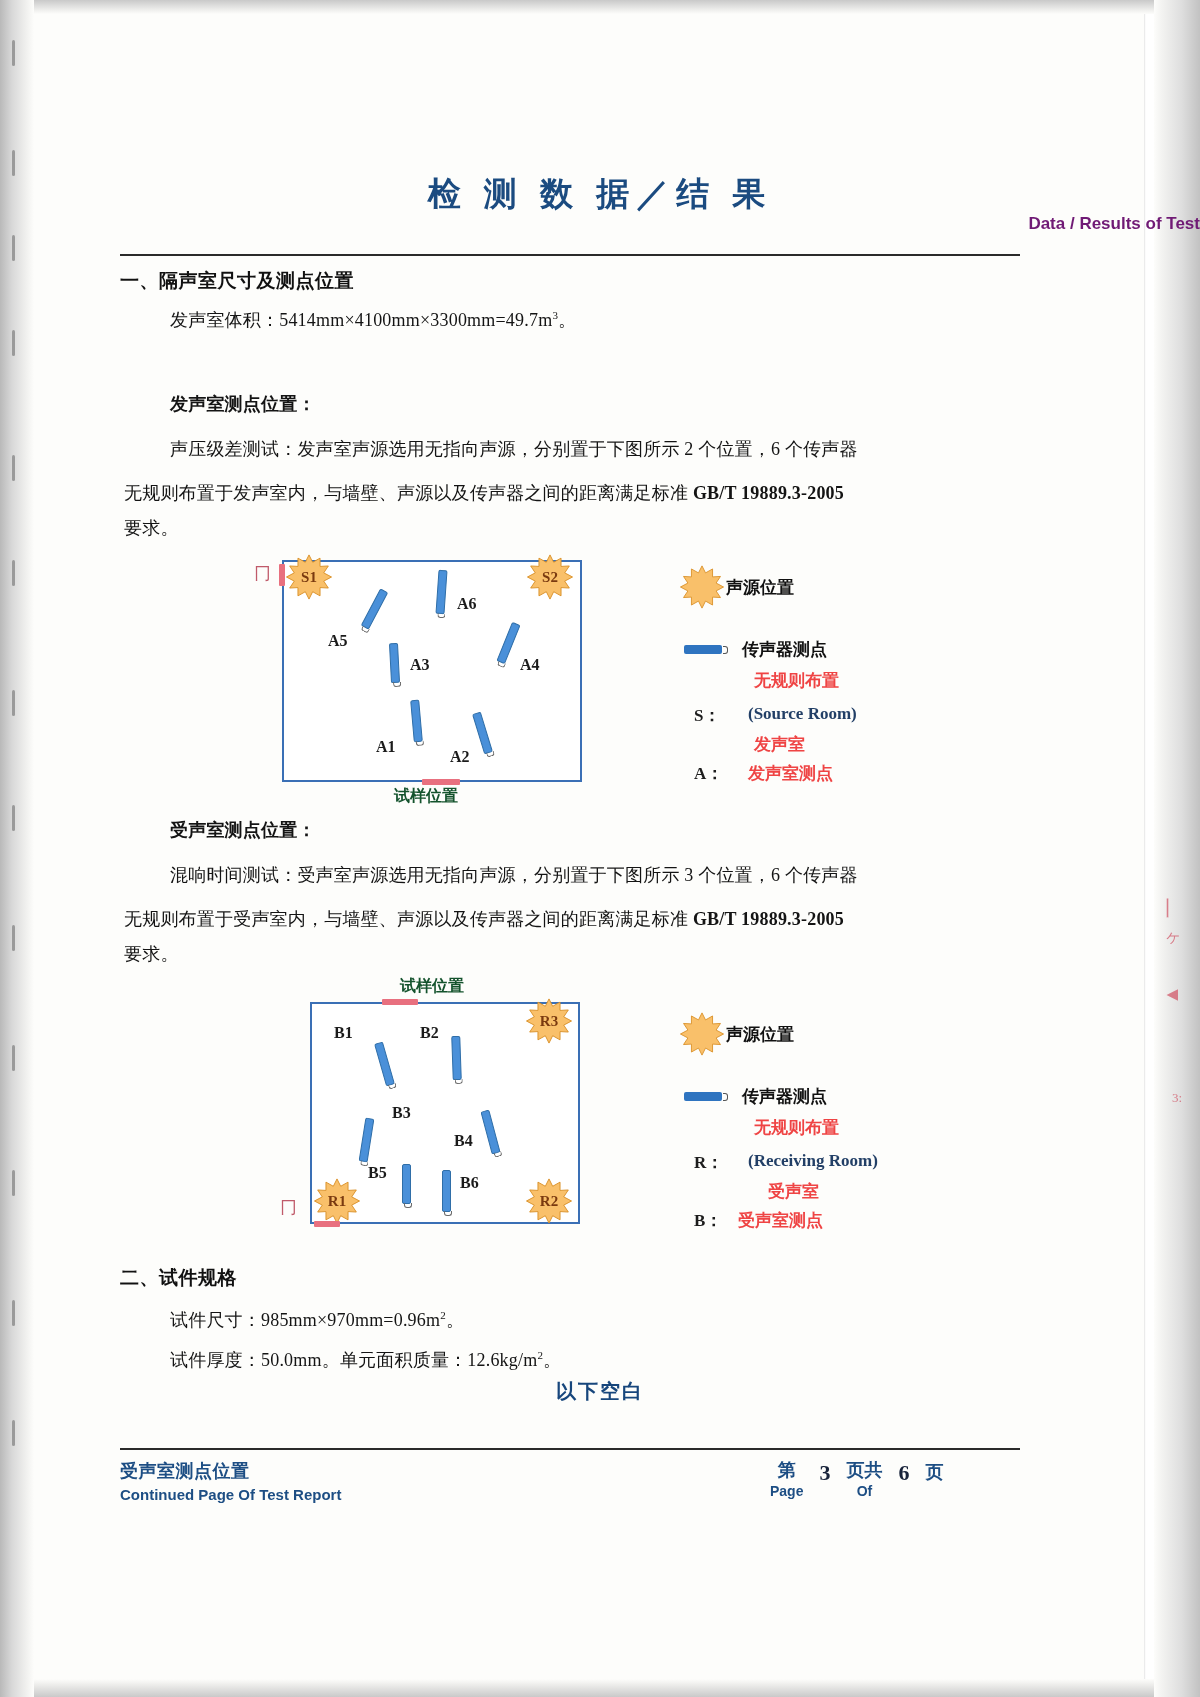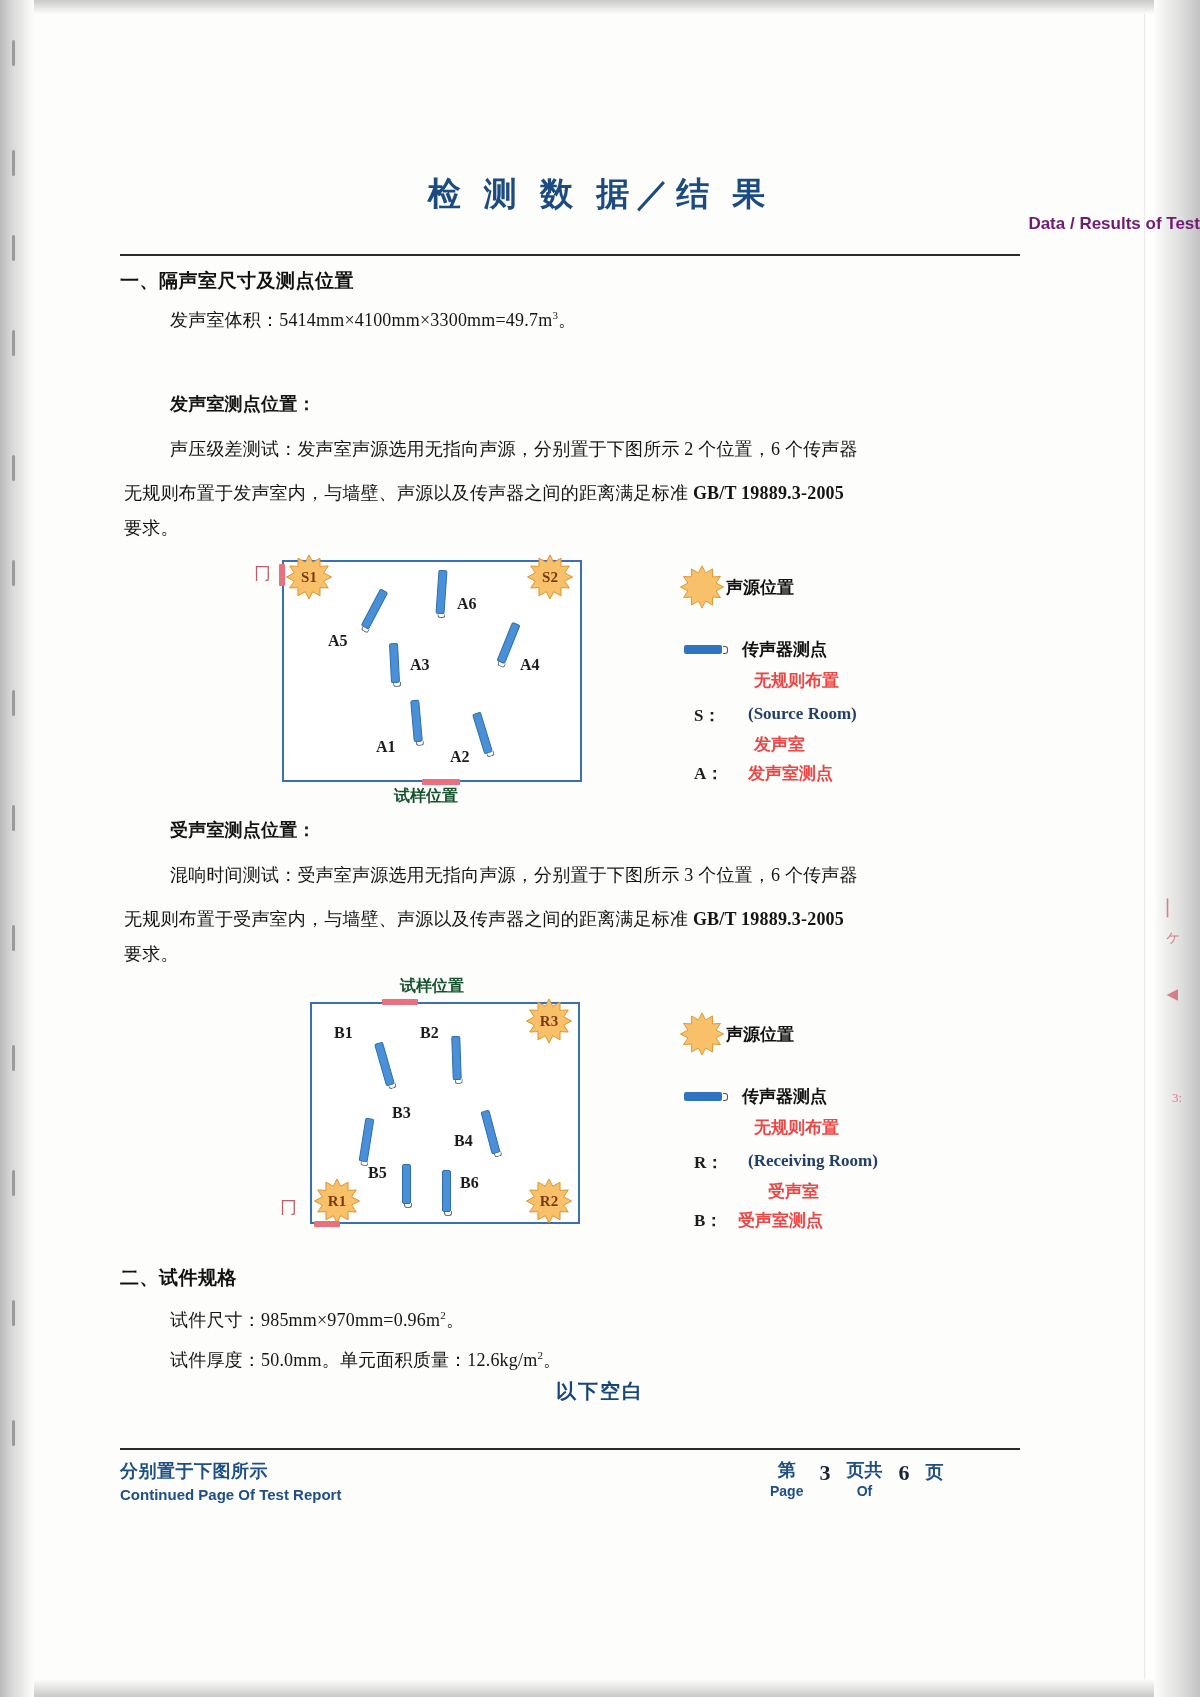--- a/index.html
+++ b/index.html
@@ -542,21 +542,21 @@
 
   <div class="para" style="left:170px; top:1348px;">
     <span>试件厚度：50.0mm。单元面积质量：12.6kg/m</span><span class="sup">2</span><span>。</span>
   </div>
 
   <div class="blank-note">以下空白</div>
 
   <div class="foot-rule"></div>
 
   <div class="foot-left">
-    <div class="cn">分别置于下图所示</div>
+    <div class="cn">受声室测点位置</div>
     <div class="en">Continued Page Of Test Report</div>
   </div>
 
   <div class="foot-pager">
     <div class="pg-grp">
       <div class="cn">第</div>
       <div class="en">Page</div>
     </div>
     <div class="pg-num">3</div>
     <div class="pg-grp">

